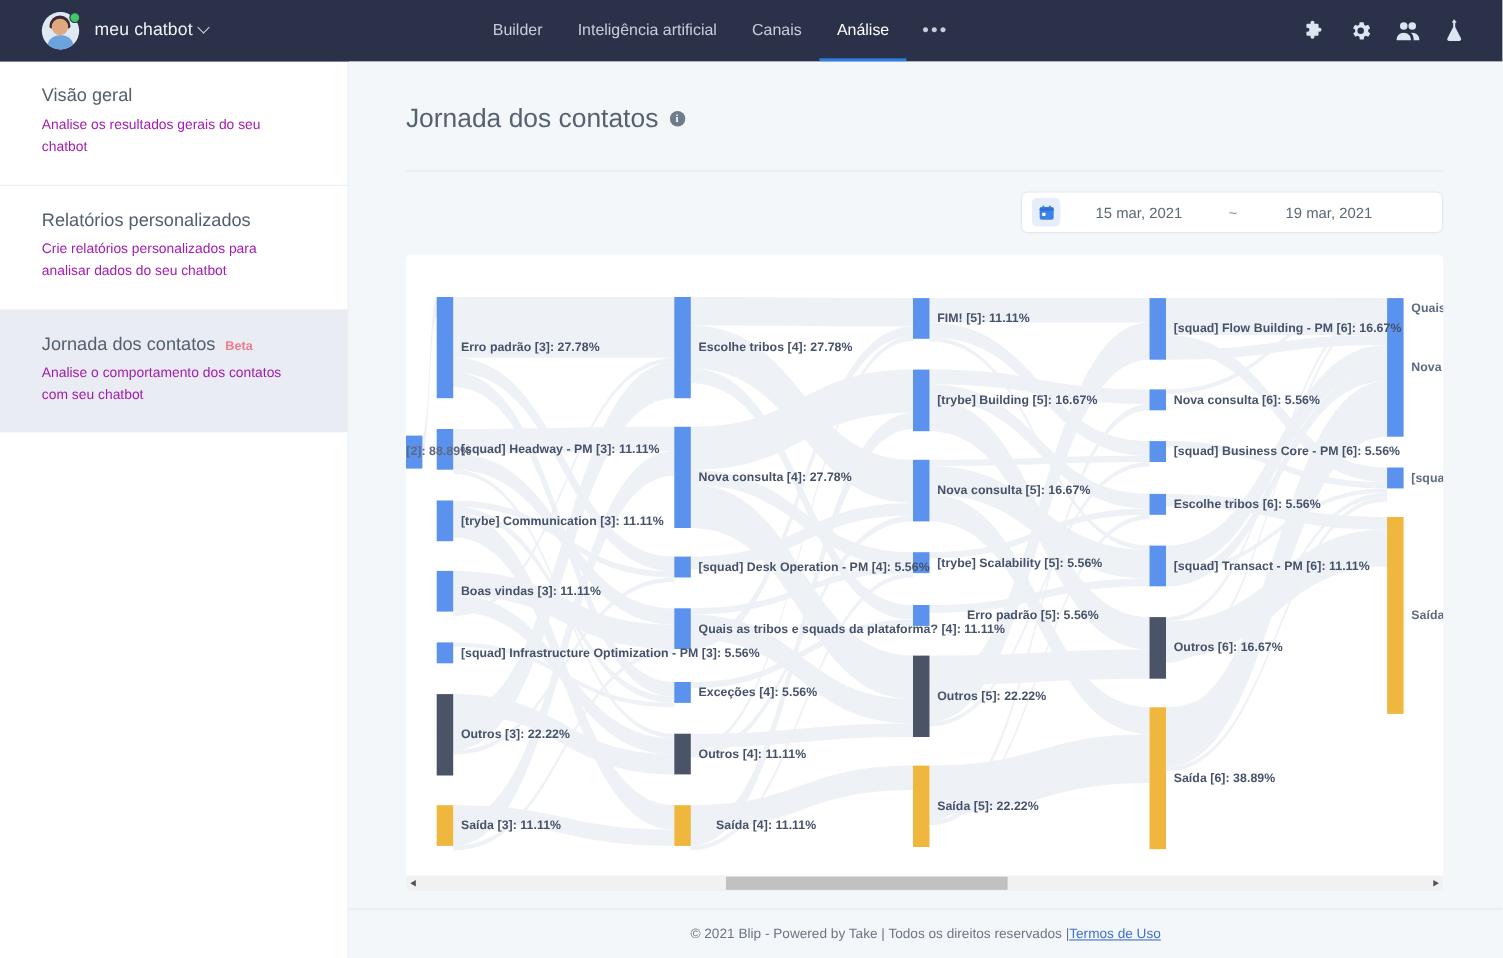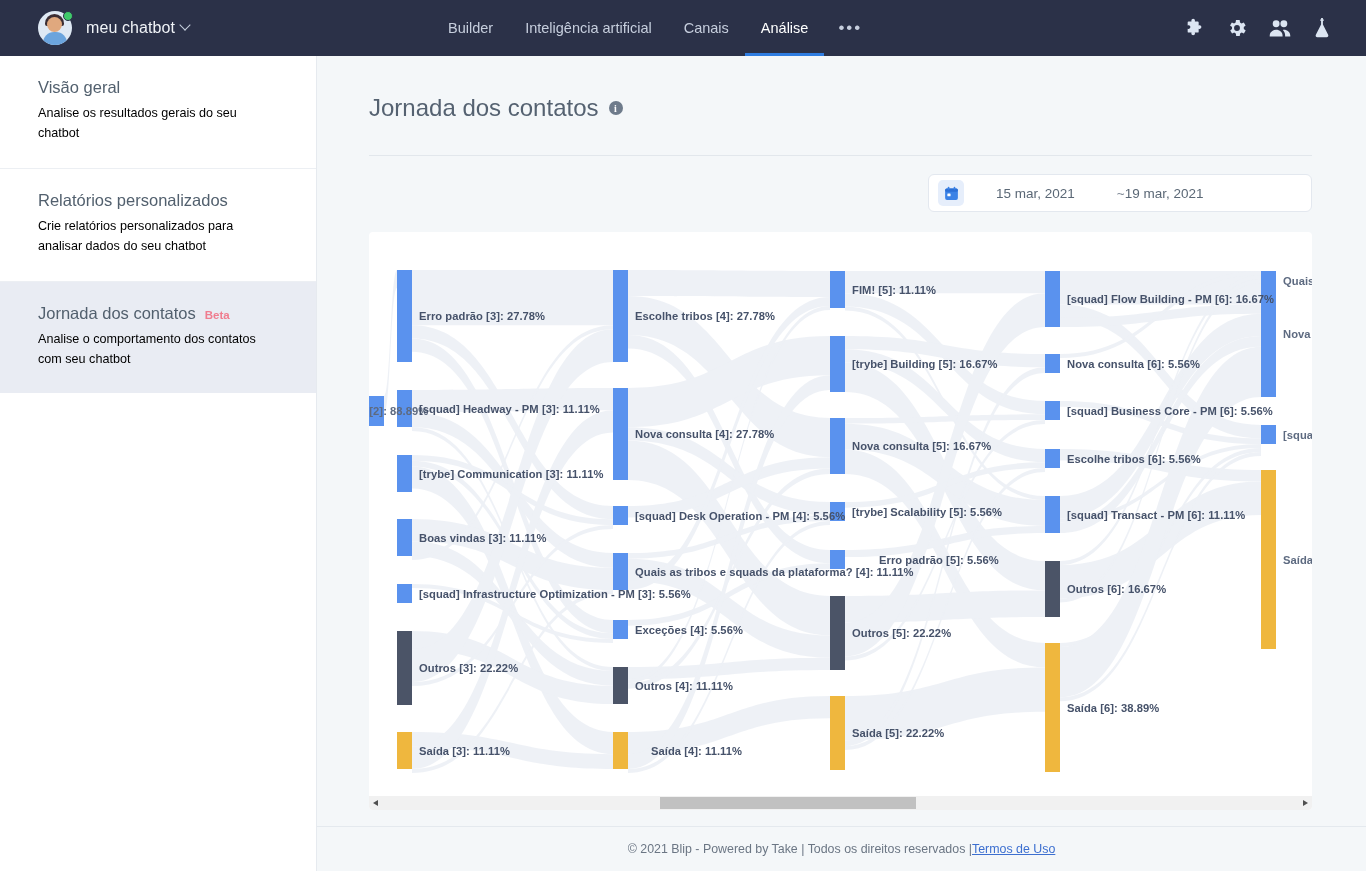--- a/index.html
+++ b/index.html
@@ -89,21 +89,21 @@
     padding: 22px 38px 24px 38px;
     border-bottom: 1px solid #eceff3; cursor: pointer;
   }
   .side-item.active { background: #e9ecf3; border-bottom: none; }
   .side-title {
     font-size: 16.5px; color: #52606e; font-weight: 400;
     display: flex; align-items: baseline; gap: 9px;
   }
   .badge-beta { font-size: 11.5px; color: #f07d8f; font-weight: 600; }
   .side-desc {
-    font-size: 12.6px; color: #000000; line-height: 1.62; margin-top: 6px;
+    font-size: 12.6px; color: #a21caf; line-height: 1.62; margin-top: 6px;
     max-width: 255px;
   }
 
   
   .main {
     flex: 1; background: #f4f7f9; position: relative;
     display: flex; flex-direction: column;
   }
   .main-inner { padding: 38px 52px 0 52px; }
   .page-title-row { display: flex; align-items: center; gap: 10px; }
@@ -125,21 +125,21 @@
     display: flex; align-items: center; cursor: pointer;
   }
   .cal-btn {
     width: 26px; height: 26px; margin-left: 9px; border-radius: 5px;
     background: #e6eefb; display: flex; align-items: center; justify-content: center;
     flex: none;
   }
   .date-a, .date-b { font-size: 13.5px; color: #5b6876; }
   .date-a { margin-left: 32px; }
   .date-tilde { font-size: 13.5px; color: #7d8794; margin-left: 42px; }
-  .date-b { }
+  .date-b { margin-left: 44px; }
 
   
   .chart-card {
     width: 943px; height: 578px; margin-top: 20px;
     background: #ffffff; border-radius: 4px;
     position: relative; overflow: hidden;
   }
   .sankey-viewport {
     position: absolute; left: 0; top: 0; width: 943px; height: 578px;
     overflow: hidden;

